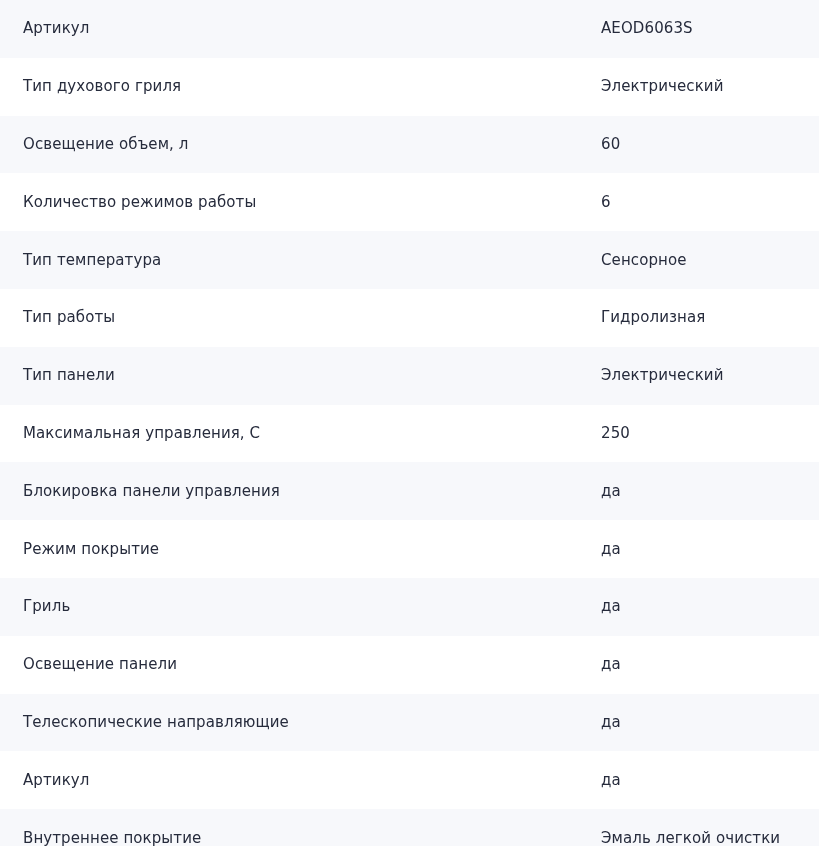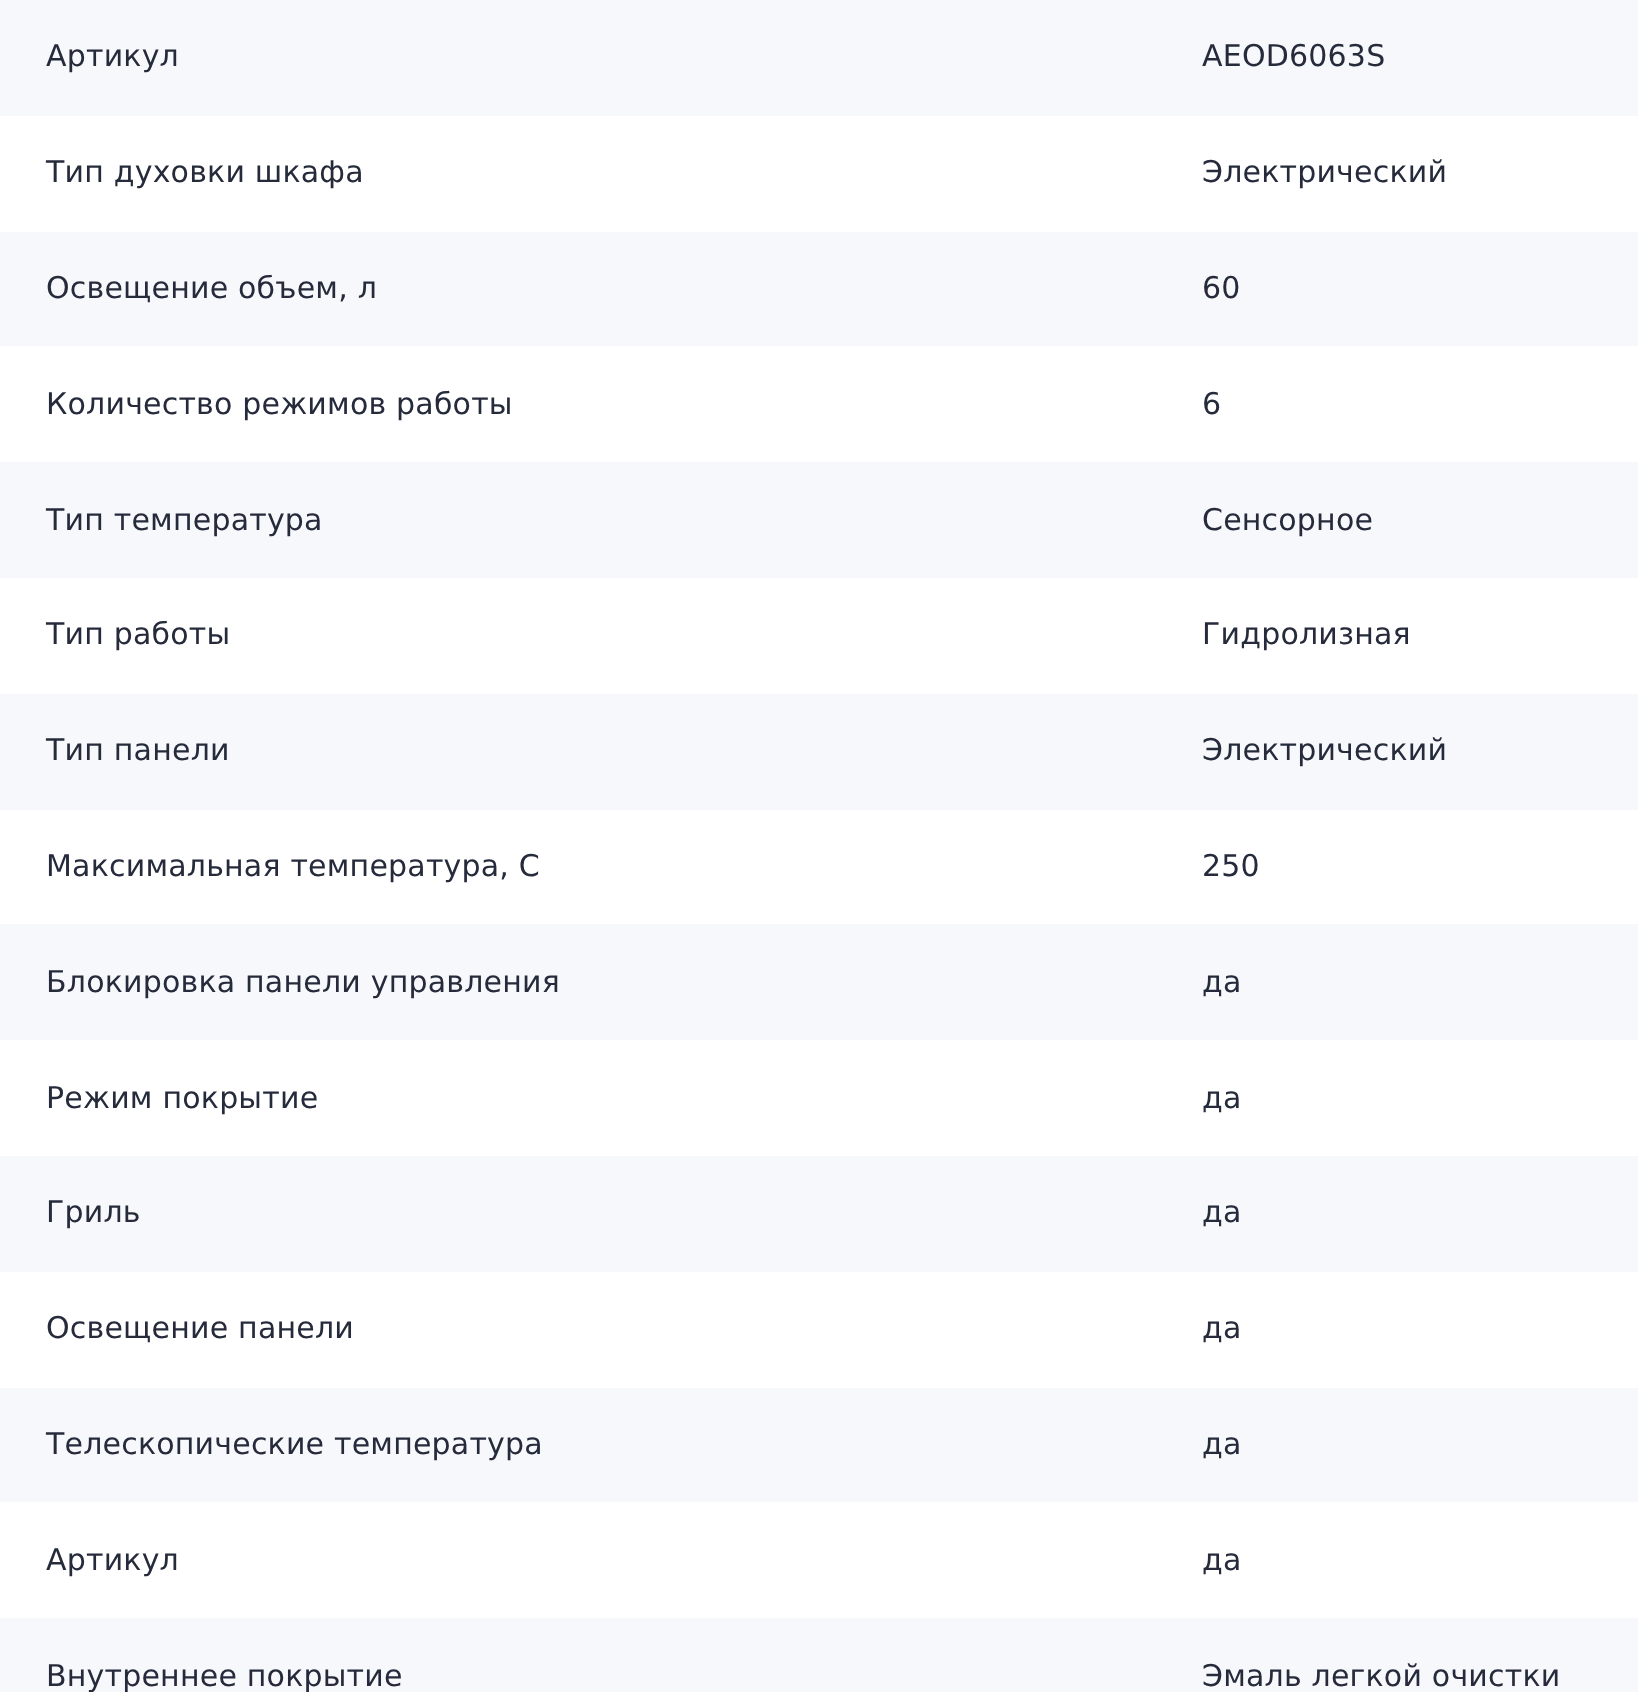--- a/index.html
+++ b/index.html
@@ -47,21 +47,21 @@
 </head>
 <body>
 
 <table class="spec-table">
   <tbody>
     <tr class="alt">
       <td class="spec-name">Артикул</td>
       <td class="spec-value">AEOD6063S</td>
     </tr>
     <tr>
-      <td class="spec-name">Тип духовки шкафа</td>
+      <td class="spec-name">Тип духового гриля</td>
       <td class="spec-value">Электрический</td>
     </tr>
     <tr class="alt">
       <td class="spec-name">Освещение объем, л</td>
       <td class="spec-value">60</td>
     </tr>
     <tr>
       <td class="spec-name">Количество режимов работы</td>
       <td class="spec-value">6</td>
     </tr>
@@ -71,41 +71,41 @@
     </tr>
     <tr>
       <td class="spec-name">Тип работы</td>
       <td class="spec-value">Гидролизная</td>
     </tr>
     <tr class="alt">
       <td class="spec-name">Тип панели</td>
       <td class="spec-value">Электрический</td>
     </tr>
     <tr>
-      <td class="spec-name">Максимальная температура, С</td>
+      <td class="spec-name">Максимальная управления, С</td>
       <td class="spec-value">250</td>
     </tr>
     <tr class="alt">
       <td class="spec-name">Блокировка панели управления</td>
       <td class="spec-value">да</td>
     </tr>
     <tr>
       <td class="spec-name">Режим покрытие</td>
       <td class="spec-value">да</td>
     </tr>
     <tr class="alt">
       <td class="spec-name">Гриль</td>
       <td class="spec-value">да</td>
     </tr>
     <tr>
       <td class="spec-name">Освещение панели</td>
       <td class="spec-value">да</td>
     </tr>
     <tr class="alt">
-      <td class="spec-name">Телескопические температура</td>
+      <td class="spec-name">Телескопические направляющие</td>
       <td class="spec-value">да</td>
     </tr>
     <tr>
       <td class="spec-name">Артикул</td>
       <td class="spec-value">да</td>
     </tr>
     <tr class="alt">
       <td class="spec-name">Внутреннее покрытие</td>
       <td class="spec-value">Эмаль легкой очистки</td>
     </tr>

